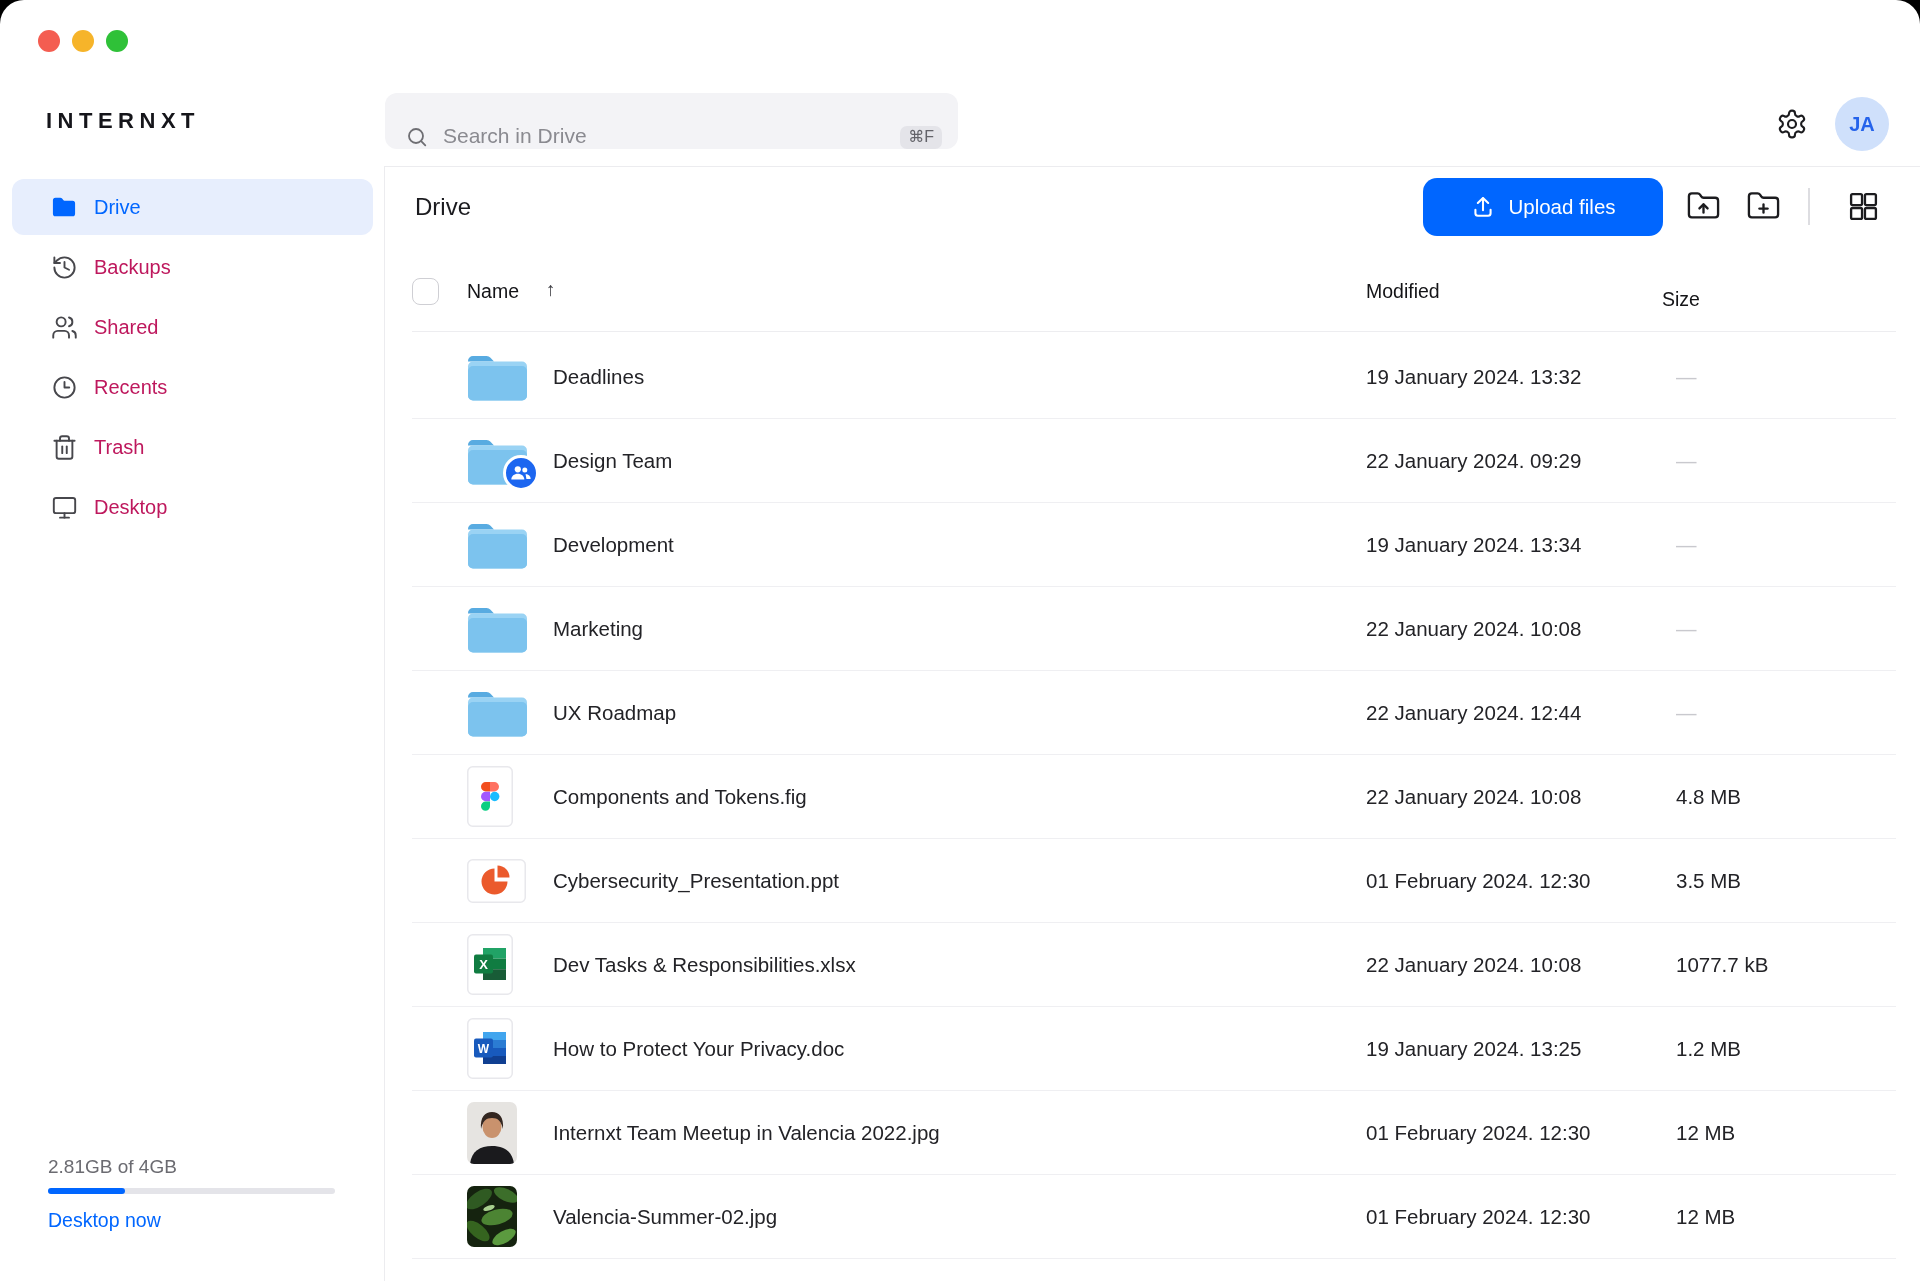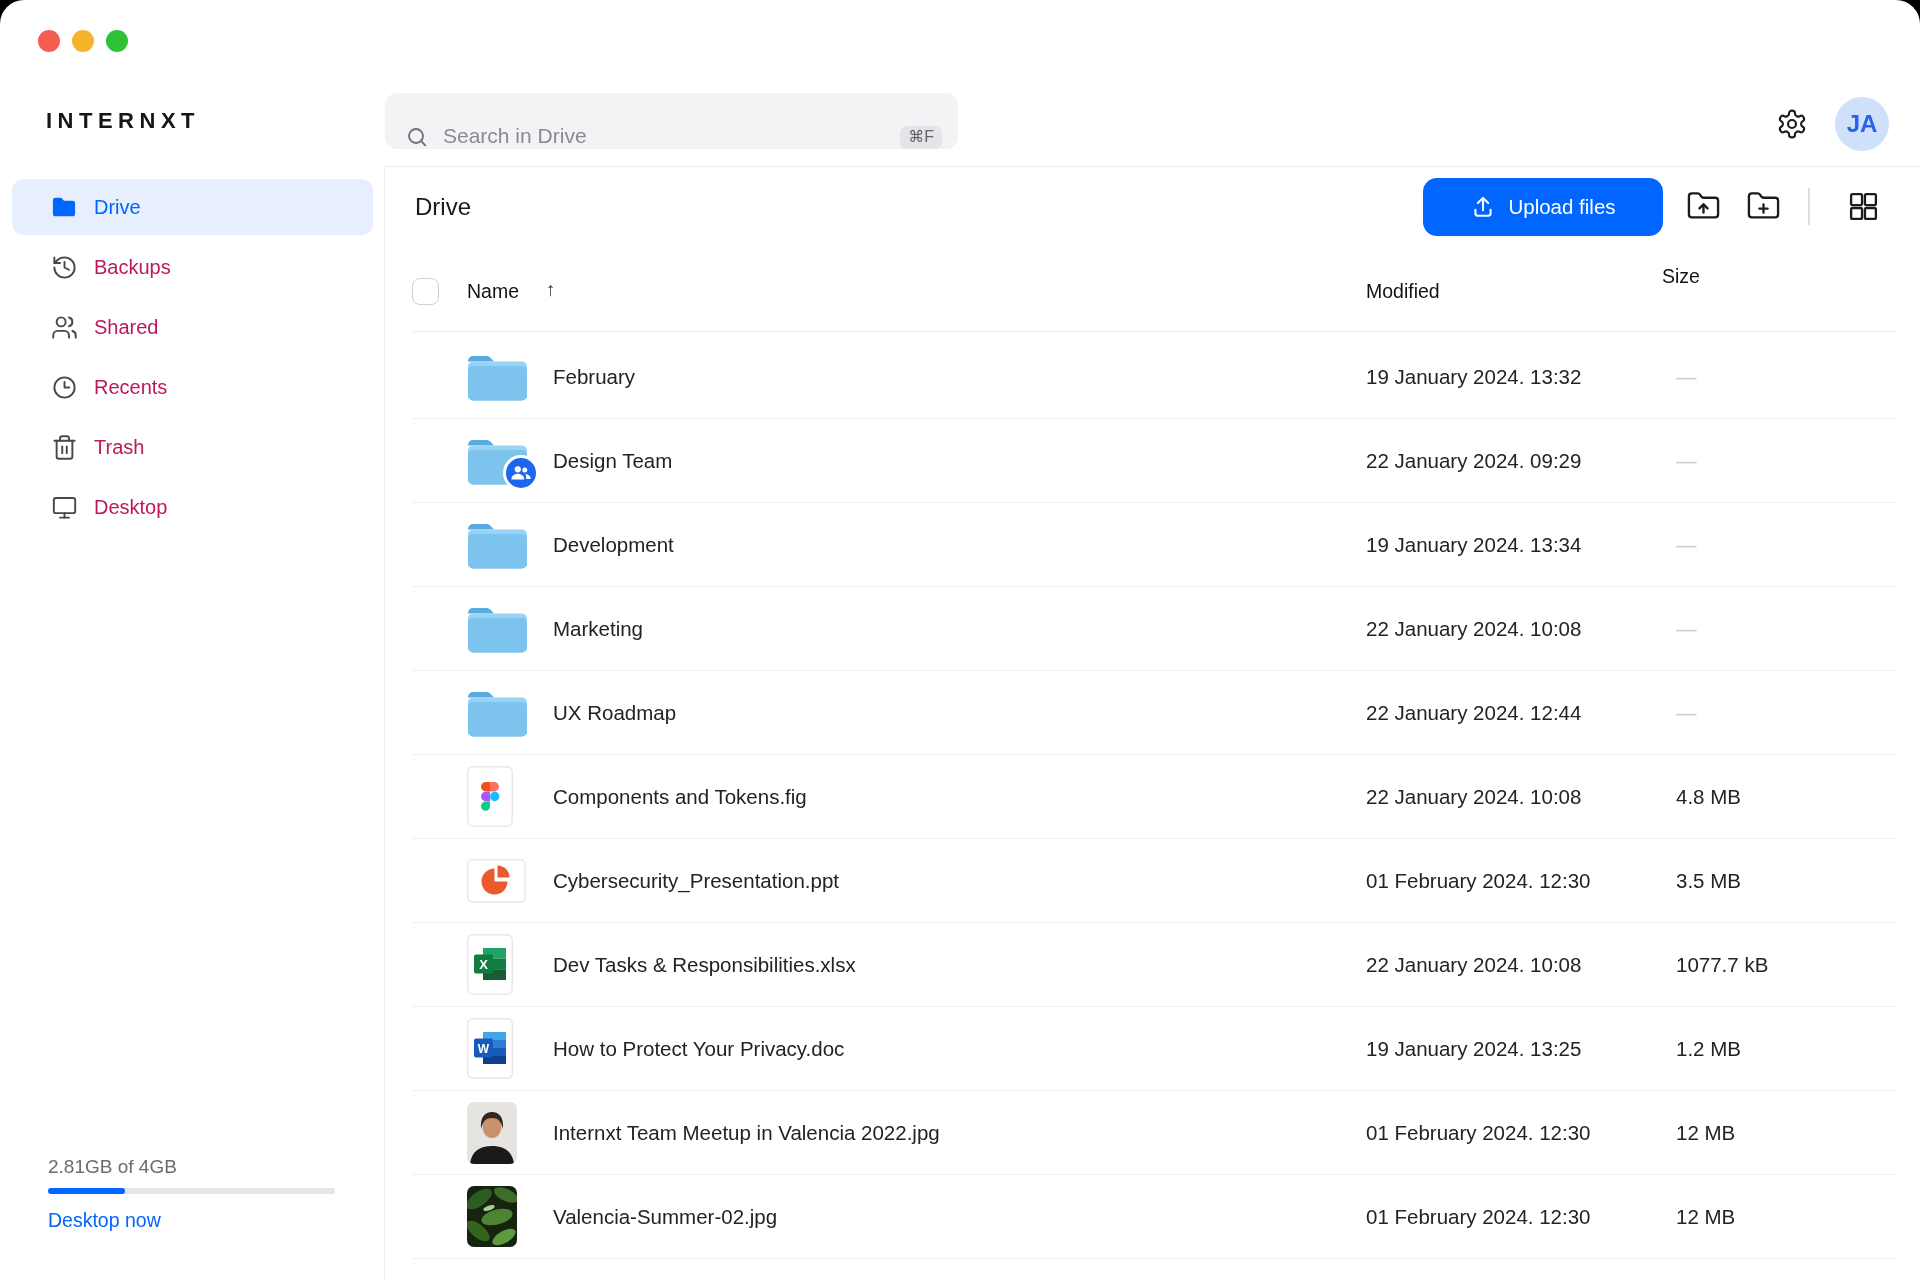--- a/index.html
+++ b/index.html
@@ -16,21 +16,21 @@
   .search{position:absolute;left:385px;top:93px;width:573px;height:56px;background:#f3f3f6;
     border-radius:12px;display:flex;align-items:flex-end;padding:0 16px 0 20px;box-sizing:border-box;}
   .search svg{flex:0 0 auto;}
   .search input{flex:1;border:none;outline:none;background:transparent;margin-left:12px;
     font-size:21px;color:#3c3c41;font-family:inherit;}
   .search input::placeholder{color:#8a8a90;}
   .kbd{background:#e4e4e9;color:#636369;border-radius:7px;padding:3px 8px 4px;font-size:16px;line-height:1;}
 
   .gear-btn{position:absolute;left:1776px;top:108px;width:32px;height:32px;background:none;border:none;padding:0;cursor:pointer;}
   .avatar{position:absolute;left:1835px;top:97px;width:54px;height:54px;border-radius:50%;
-    background:#cfe0fb;color:#2563eb;font-weight:700;font-size:24px;
+    background:#cfe0fb;color:#2563eb;font-weight:700;font-size:20px;
     display:flex;align-items:center;justify-content:center;cursor:pointer;}
 
   .header-divider{position:absolute;left:384px;right:0;top:166px;height:1px;background:#ececef;}
   .side-divider{position:absolute;left:384px;top:166px;bottom:0;width:1px;background:#ececef;}
 
   
   .nav{position:absolute;left:12px;top:179px;width:361px;}
   .nav-item{height:56px;margin-bottom:4px;display:flex;align-items:center;gap:16px;
     padding-left:38px;border-radius:12px;font-size:20px;color:#be185d;cursor:pointer;}
   .nav-item .nicon{width:28px;height:28px;display:flex;align-items:center;justify-content:center;}
@@ -49,21 +49,21 @@
   .tool-btn{position:absolute;top:189px;width:35px;height:35px;background:none;border:none;padding:0;cursor:pointer;}
   .tool-btn.fup{left:1686px;}  .tool-btn.fplus{left:1746px;}  .tool-btn.grid{left:1846px;}
   .v-divider{position:absolute;left:1808px;top:188px;width:2px;height:37px;background:#dddde1;}
 
   
   .thead-check{position:absolute;left:412px;top:278px;width:27px;height:27px;box-sizing:border-box;
     border:1.5px solid #cfcfd4;border-radius:8px;background:#fff;cursor:pointer;}
   .col-name{position:absolute;left:467px;top:280px;font-size:19.5px;color:#141417;cursor:pointer;}
   .sort-arrow{position:absolute;left:546px;top:279px;font-size:19px;color:#3e3e44;}
   .col-modified{position:absolute;left:1366px;top:280px;font-size:19.5px;color:#141417;cursor:pointer;}
-  .col-size{position:absolute;left:1662px;top:265px;font-size:19.5px;color:#141417;cursor:pointer;}
+  .col-size{position:absolute;left:1662px;top:288px;font-size:19.5px;color:#141417;cursor:pointer;}
   .thead-divider{position:absolute;left:412px;right:24px;top:331px;height:1px;background:#ededf0;}
 
   .rows{position:absolute;left:412px;right:24px;top:335px;}
   .row{height:84px;display:flex;align-items:center;border-bottom:1px solid #efeff2;box-sizing:border-box;cursor:pointer;}
   .cell-icon{flex:0 0 141px;box-sizing:border-box;padding-left:55px;display:flex;align-items:center;}
   .icon-wrap{position:relative;display:inline-flex;}
   .shared-badge{position:absolute;right:-11px;bottom:-6px;line-height:0;}
   .cell-name{flex:0 0 813px;font-size:20.5px;color:#232327;white-space:nowrap;overflow:hidden;}
   .cell-modified{flex:0 0 310px;font-size:20.5px;color:#232327;white-space:nowrap;}
   .cell-size{flex:1;font-size:20.5px;color:#232327;}
@@ -215,21 +215,21 @@
       <div class="row">
     <div class="cell-icon">
           <span class="icon-wrap">
             <svg width="61" height="48" viewBox="0 0 61 48">
               <path d="M1 8a5 5 0 0 1 5-5h13.6a5 5 0 0 1 3.9 1.86L27 8.6H1Z" fill="#58abe1"></path>
               <rect x="1" y="8.6" width="59" height="38.8" rx="5" fill="#9ad3f4"></rect>
               <rect x="1" y="13" width="59" height="34.4" rx="5" fill="#7cc3ee"></rect>
             </svg>
           </span>
         </div>
-    <div class="cell-name">February</div>
+    <div class="cell-name">Deadlines</div>
     <div class="cell-modified">19 January 2024. 13:32</div>
     <div class="cell-size dim">—</div>
   </div>
       <div class="row">
     <div class="cell-icon">
           <span class="icon-wrap">
             <svg width="61" height="48" viewBox="0 0 61 48">
               <path d="M1 8a5 5 0 0 1 5-5h13.6a5 5 0 0 1 3.9 1.86L27 8.6H1Z" fill="#58abe1"></path>
               <rect x="1" y="8.6" width="59" height="38.8" rx="5" fill="#9ad3f4"></rect>
               <rect x="1" y="13" width="59" height="34.4" rx="5" fill="#7cc3ee"></rect>

